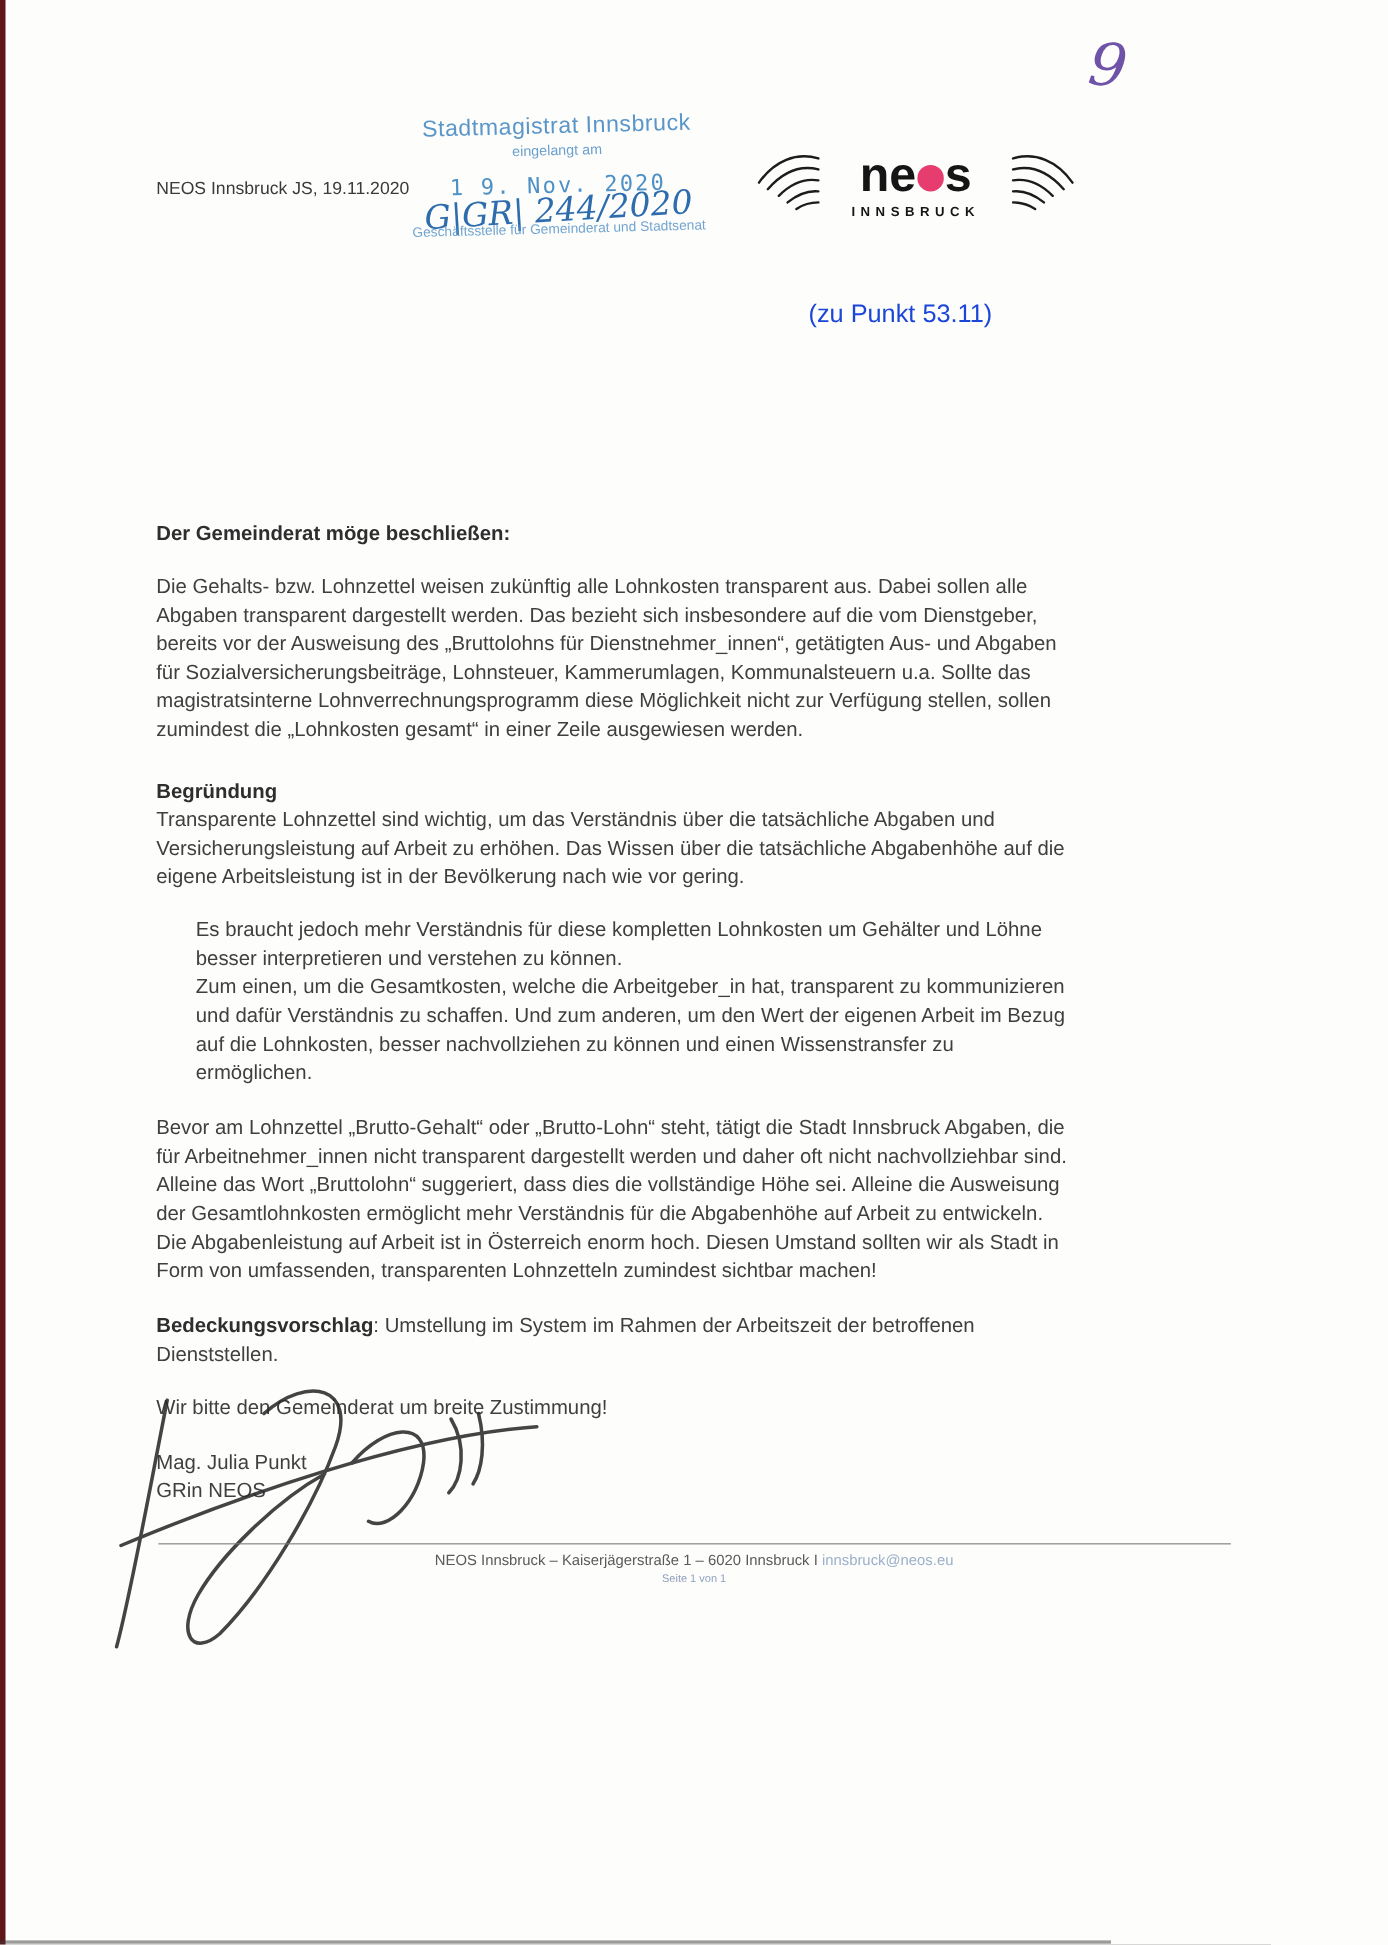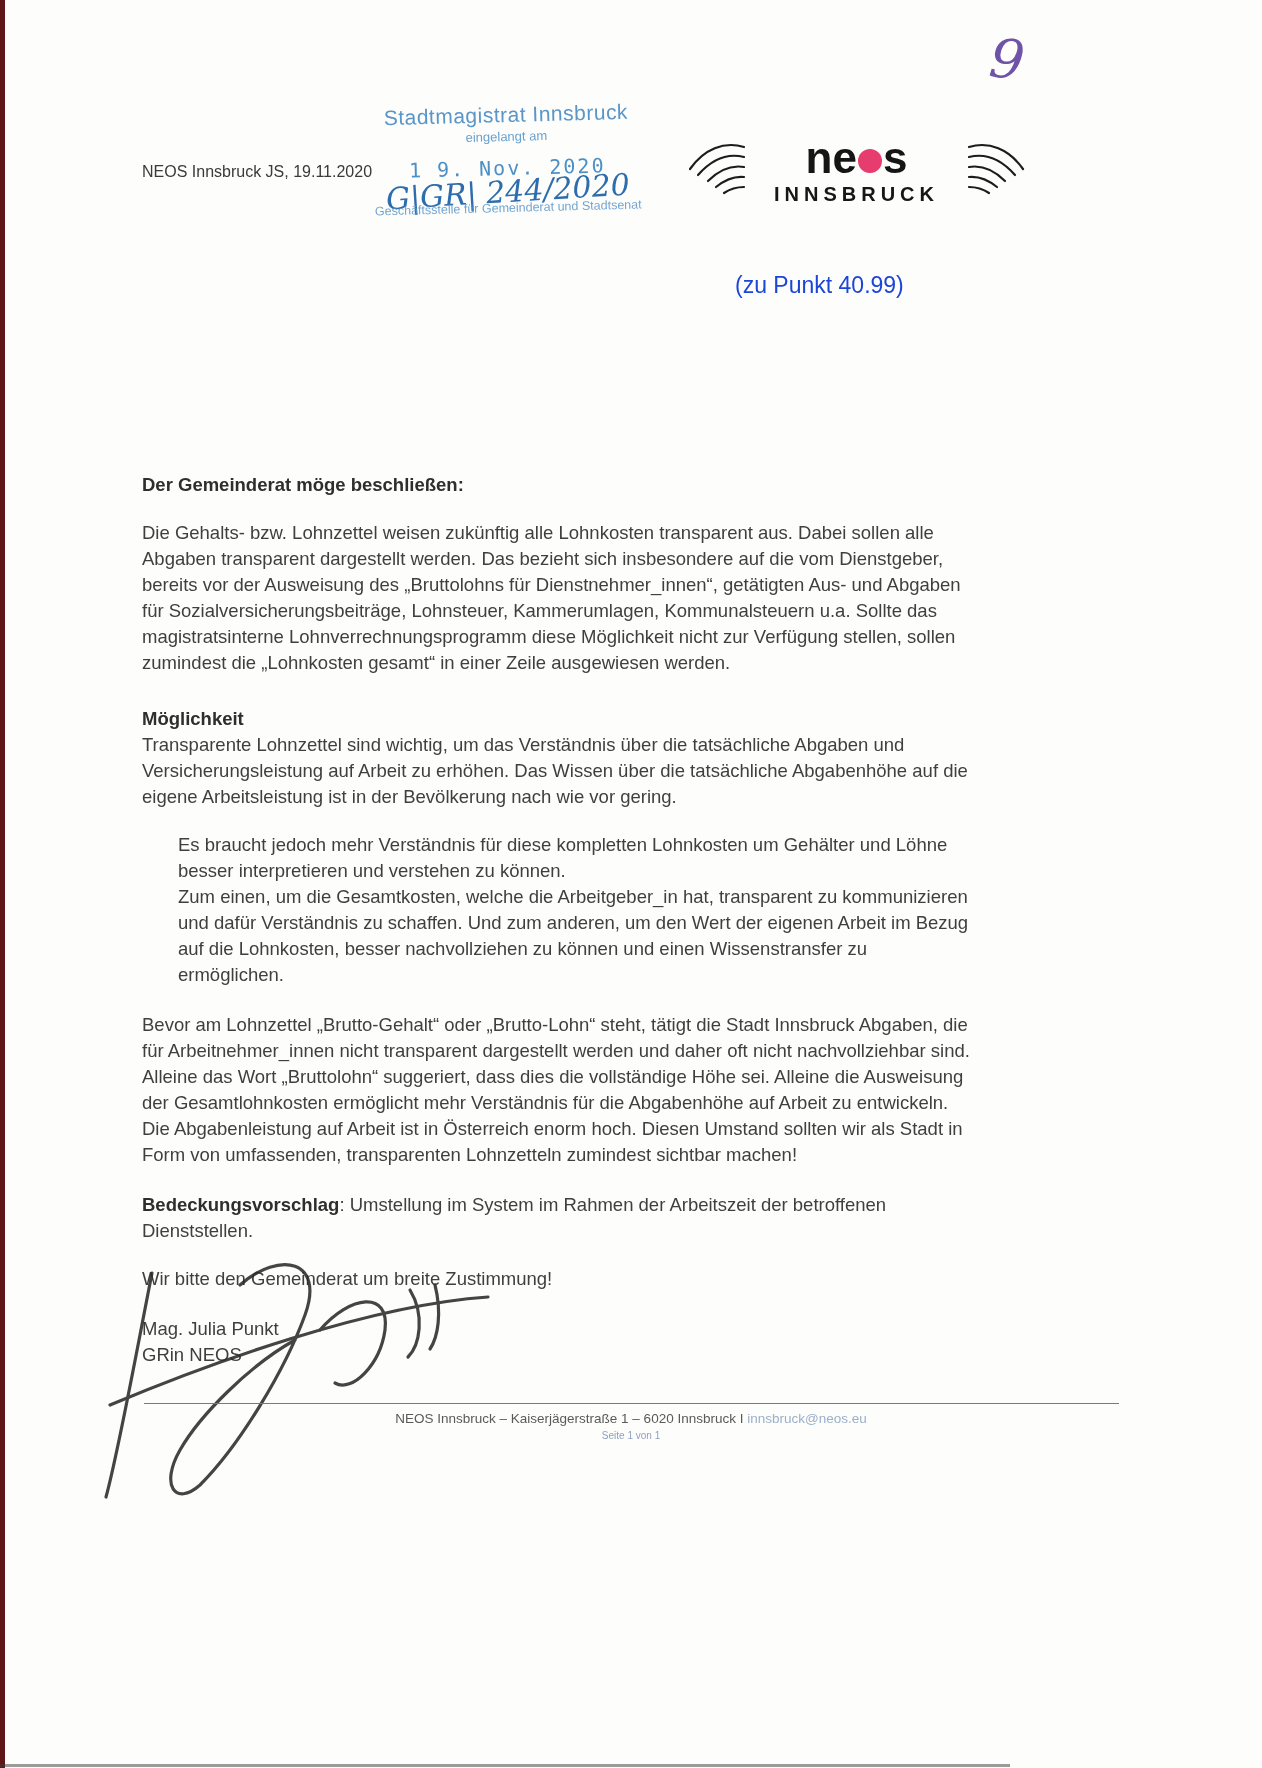--- a/index.html
+++ b/index.html
@@ -36,21 +36,21 @@
     font-family:"DejaVu Serif",serif; font-style:italic;
     font-size:30px; color:#2d6cad; margin-top:-6px; transform:rotate(-2deg);
   }
   .stamp-department{ font-size:12.5px; margin-top:-8px; opacity:.85; }
 
   
   .logo{ position:absolute; left:686px; top:136px; display:flex; align-items:center;gap:30px; }
   .logo-center{ text-align:center; margin:0 -4px; }
   .logo-word{ font-size:44px; font-weight:800; color:#151515; letter-spacing:0; line-height:1; }
   .logo-dot{ display:inline-block; width:24px; height:24px; border-radius:50%; background:#e73c6e; margin:0 1px; }
-  .logo-city{ font-size:20px; font-weight:700; letter-spacing:5px; color:#161616; margin-top:3px; }
+  .logo-city{ font-size:12px; font-weight:700; letter-spacing:5px; color:#161616; margin-top:3px; }
   .wing{ width:62px; height:64px; }
   .wing-right{ transform:scaleX(-1); }
 
   .reference{ position:absolute; left:735px; top:272px; font-size:23px; color:#1c46d8; }
 
   .title-block{ position:absolute; left:142px; top:300px; width:832px; text-align:center; color:#2e2e2e; }
   .doc-title{ font-size:27px; font-weight:700; letter-spacing:4px; }
   .doc-subtitle{ font-size:20px; font-weight:700; margin-top:9px; }
 
   
@@ -110,28 +110,28 @@
       <g stroke="#1c1c1c" stroke-width="2.2" fill="none" stroke-linecap="round">
         <path d="M58,8 C38,2 18,10 4,30"></path>
         <path d="M58,18 C42,14 26,20 12,36"></path>
         <path d="M58,28 C46,26 34,30 22,42"></path>
         <path d="M58,38 C48,37 40,40 30,48"></path>
         <path d="M58,48 C50,48 44,50 38,54"></path>
       </g>
     </svg>
   </div>
 
-  <div class="reference">(zu Punkt 40.99)</div>
+  <div class="reference">(zu Punkt 53.11)</div>
 
 
   <div class="content">
     <div class="b-heading after-h">Der Gemeinderat möge beschließen:</div>
     <p class="mb-lg">Die Gehalts- bzw. Lohnzettel weisen zukünftig alle Lohnkosten transparent aus. Dabei sollen alle Abgaben transparent dargestellt werden. Das bezieht sich insbesondere auf die vom Dienstgeber, bereits vor der Ausweisung des „Bruttolohns für Dienstnehmer_innen“, getätigten Aus- und Abgaben für Sozialversicherungsbeiträge, Lohnsteuer, Kammerumlagen, Kommunalsteuern u.a. Sollte das magistratsinterne Lohnverrechnungsprogramm diese Möglichkeit nicht zur Verfügung stellen, sollen zumindest die „Lohnkosten gesamt“ in einer Zeile ausgewiesen werden.</p>
 
-    <div class="b-heading">Möglichkeit</div>
+    <div class="b-heading">Begründung</div>
     <p class="mb-sm">Transparente Lohnzettel sind wichtig, um das Verständnis über die tatsächliche Abgaben und Versicherungsleistung auf Arbeit zu erhöhen. Das Wissen über die tatsächliche Abgabenhöhe auf die eigene Arbeitsleistung ist in der Bevölkerung nach wie vor gering.</p>
     <p class="mb-md preline">Es braucht jedoch mehr Verständnis für diese kompletten Lohnkosten um Gehälter und Löhne besser interpretieren und verstehen zu können.
 Zum einen, um die Gesamtkosten, welche die Arbeitgeber_in hat, transparent zu kommunizieren und dafür Verständnis zu schaffen. Und zum anderen, um den Wert der eigenen Arbeit im Bezug auf die Lohnkosten, besser nachvollziehen zu können und einen Wissenstransfer zu ermöglichen.</p>
     <p class="mb-md">Bevor am Lohnzettel „Brutto-Gehalt“ oder „Brutto-Lohn“ steht, tätigt die Stadt Innsbruck Abgaben, die für Arbeitnehmer_innen nicht transparent dargestellt werden und daher oft nicht nachvollziehbar sind. Alleine das Wort „Bruttolohn“ suggeriert, dass dies die vollständige Höhe sei. Alleine die Ausweisung der Gesamtlohnkosten ermöglicht mehr Verständnis für die Abgabenhöhe auf Arbeit zu entwickeln. Die Abgabenleistung auf Arbeit ist in Österreich enorm hoch. Diesen Umstand sollten wir als Stadt in Form von umfassenden, transparenten Lohnzetteln zumindest sichtbar machen!</p>
 
     <p class="mb-sm"><span class="inline-bold">Bedeckungsvorschlag</span><span>: Umstellung im System im Rahmen der Arbeitszeit der betroffenen Dienststellen.</span></p>
 
     <p class="mb-md">Wir bitte den Gemeinderat um breite Zustimmung!</p>
 
     <div class="sig-name">Mag. Julia Punkt</div>

